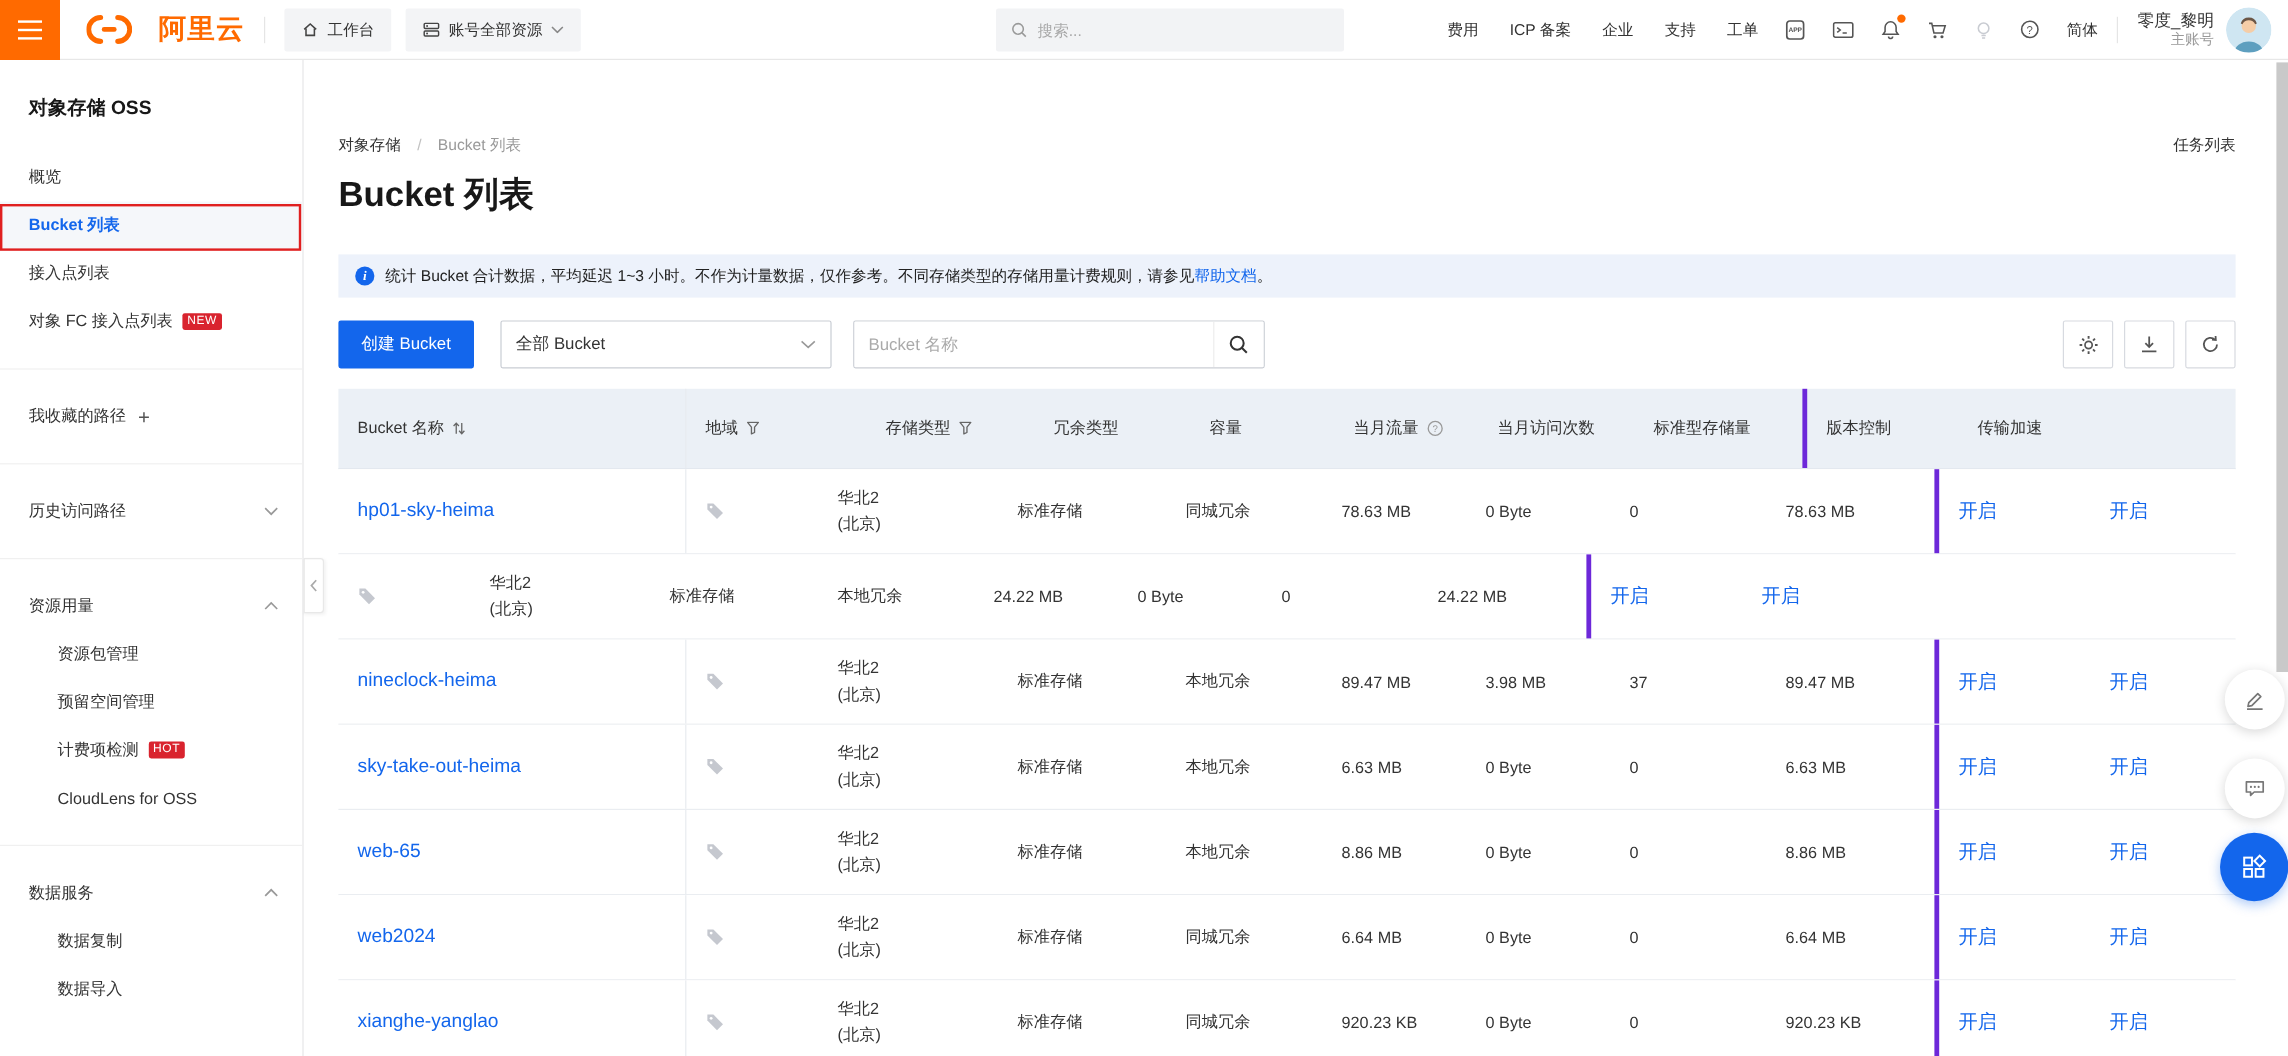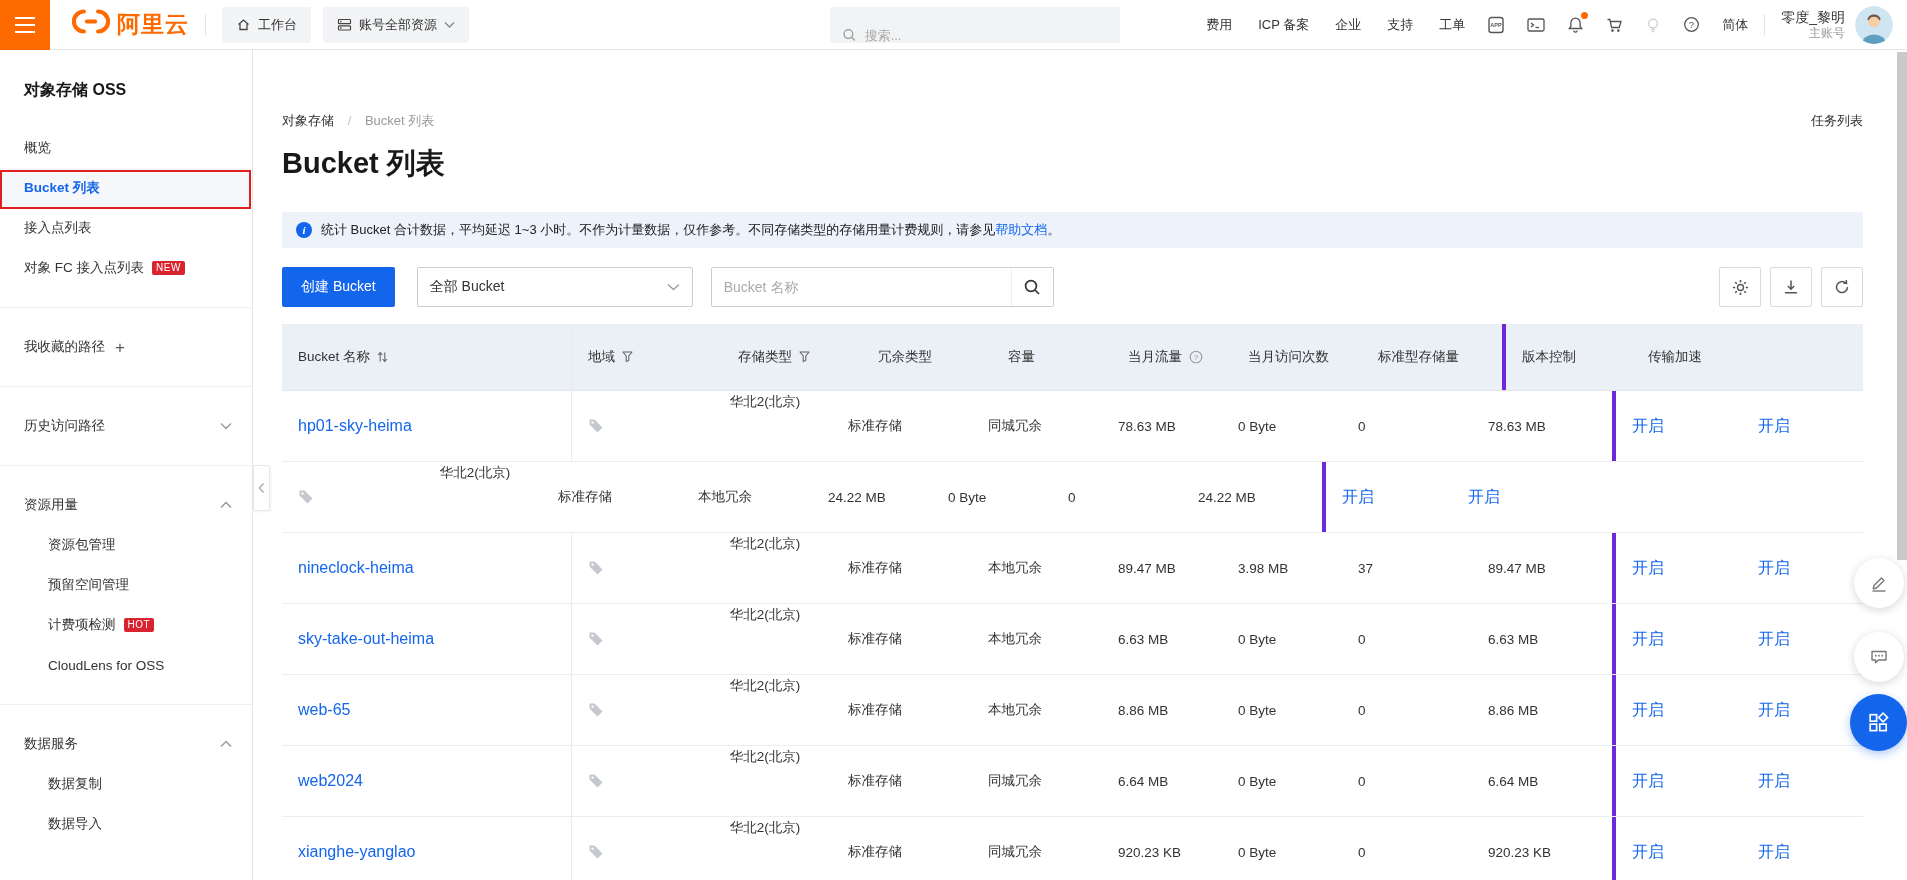--- a/index.html
+++ b/index.html
@@ -8,27 +8,27 @@
 svg{display:block}
 a{text-decoration:none}
 a.blue{color:#1366EC;cursor:pointer}
 
 
 .topbar{position:absolute;left:0;top:0;right:0;height:50px;background:#fff;
   border-bottom:1px solid #E7E7E7;display:flex;align-items:center;z-index:30}
 .burger{width:50px;height:50px;background:#FF6A00;display:flex;flex-direction:column;
   justify-content:center;align-items:center;gap:5px;cursor:pointer;flex:none}
 .burger i{display:block;width:20px;height:2px;background:#fff}
-.logo{display:flex;align-items:flex-start;gap:7px;margin-left:22px;cursor:pointer;flex:none}
+.logo{display:flex;align-items:center;gap:22px;margin-left:22px;cursor:pointer;flex:none}
 .logo-text{font-size:23px;font-weight:700;color:#FF6A00;letter-spacing:1px;white-space:nowrap}
 .vdiv{width:1px;height:22px;background:#E5E5E5;margin:0 16px;flex:none}
 .hbtn{display:flex;align-items:center;gap:7px;height:36px;padding:0 14px;background:#F3F4F6;
   border:none;border-radius:2px;font-size:13px;color:#333;cursor:pointer;margin-right:12px;white-space:nowrap}
 .hsearch{position:absolute;left:830px;top:7px;width:290px;height:36px;background:#F2F3F5;
-  border-radius:2px;display:flex;align-items:flex-end;padding:0 12px;gap:8px}
+  border-radius:2px;display:flex;align-items:center;padding:0 12px;gap:8px}
 .hsearch input{border:none;background:transparent;outline:none;font-size:13px;color:#333;width:100%}
 .hsearch input::placeholder{color:#A8A8A8}
 .hright{margin-left:auto;display:flex;align-items:center;padding-right:14px}
 .hnav{font-size:13px;color:#333;margin-left:26px;cursor:pointer;white-space:nowrap}
 .hicon{margin-left:22px;display:flex;align-items:center;cursor:pointer;position:relative;flex:none}
 .dot{position:absolute;top:-4px;right:-4px;width:7px;height:7px;border-radius:50%;background:#FF6A00}
 .hlang{font-size:13px;margin-left:22px;cursor:pointer;white-space:nowrap}
 .huser{text-align:right;line-height:1.3;cursor:pointer;white-space:nowrap}
 .uname{font-size:14px;color:#333}
 .urole{font-size:12px;color:#999}
@@ -92,21 +92,21 @@
 .c-tag{width:110px}
 .c-region{width:150px}
 .c-storage{width:140px}
 .c-redundancy{width:130px}
 .c-capacity{width:120px}
 .c-traffic{width:120px}
 .c-visits{width:130px}
 .c-standard{width:140px}
 .c-versioning{width:130px;border-left:4px solid #6d28d9}
 .c-acceleration{width:121px}
-.td.c-region{flex-direction:row;justify-content:center;align-items:flex-start;line-height:22px}
+.td.c-region{flex-direction:column;justify-content:center;align-items:flex-start;line-height:22px}
 .trow a.blue{font-size:16px}
 
 
 .fab{position:absolute;left:1854px;width:50px;height:50px;border-radius:50%;display:flex;
   align-items:center;justify-content:center;cursor:pointer;z-index:40}
 .fab.white{background:#fff;box-shadow:0 2px 10px rgba(0,0,0,.16)}
 .fab-pencil{top:558px}
 .fab-chat{top:632px}
 .fab.blue{left:1850px;top:694px;width:57px;height:57px;background:#1366EC;
   box-shadow:0 3px 10px rgba(19,102,236,.35)}

